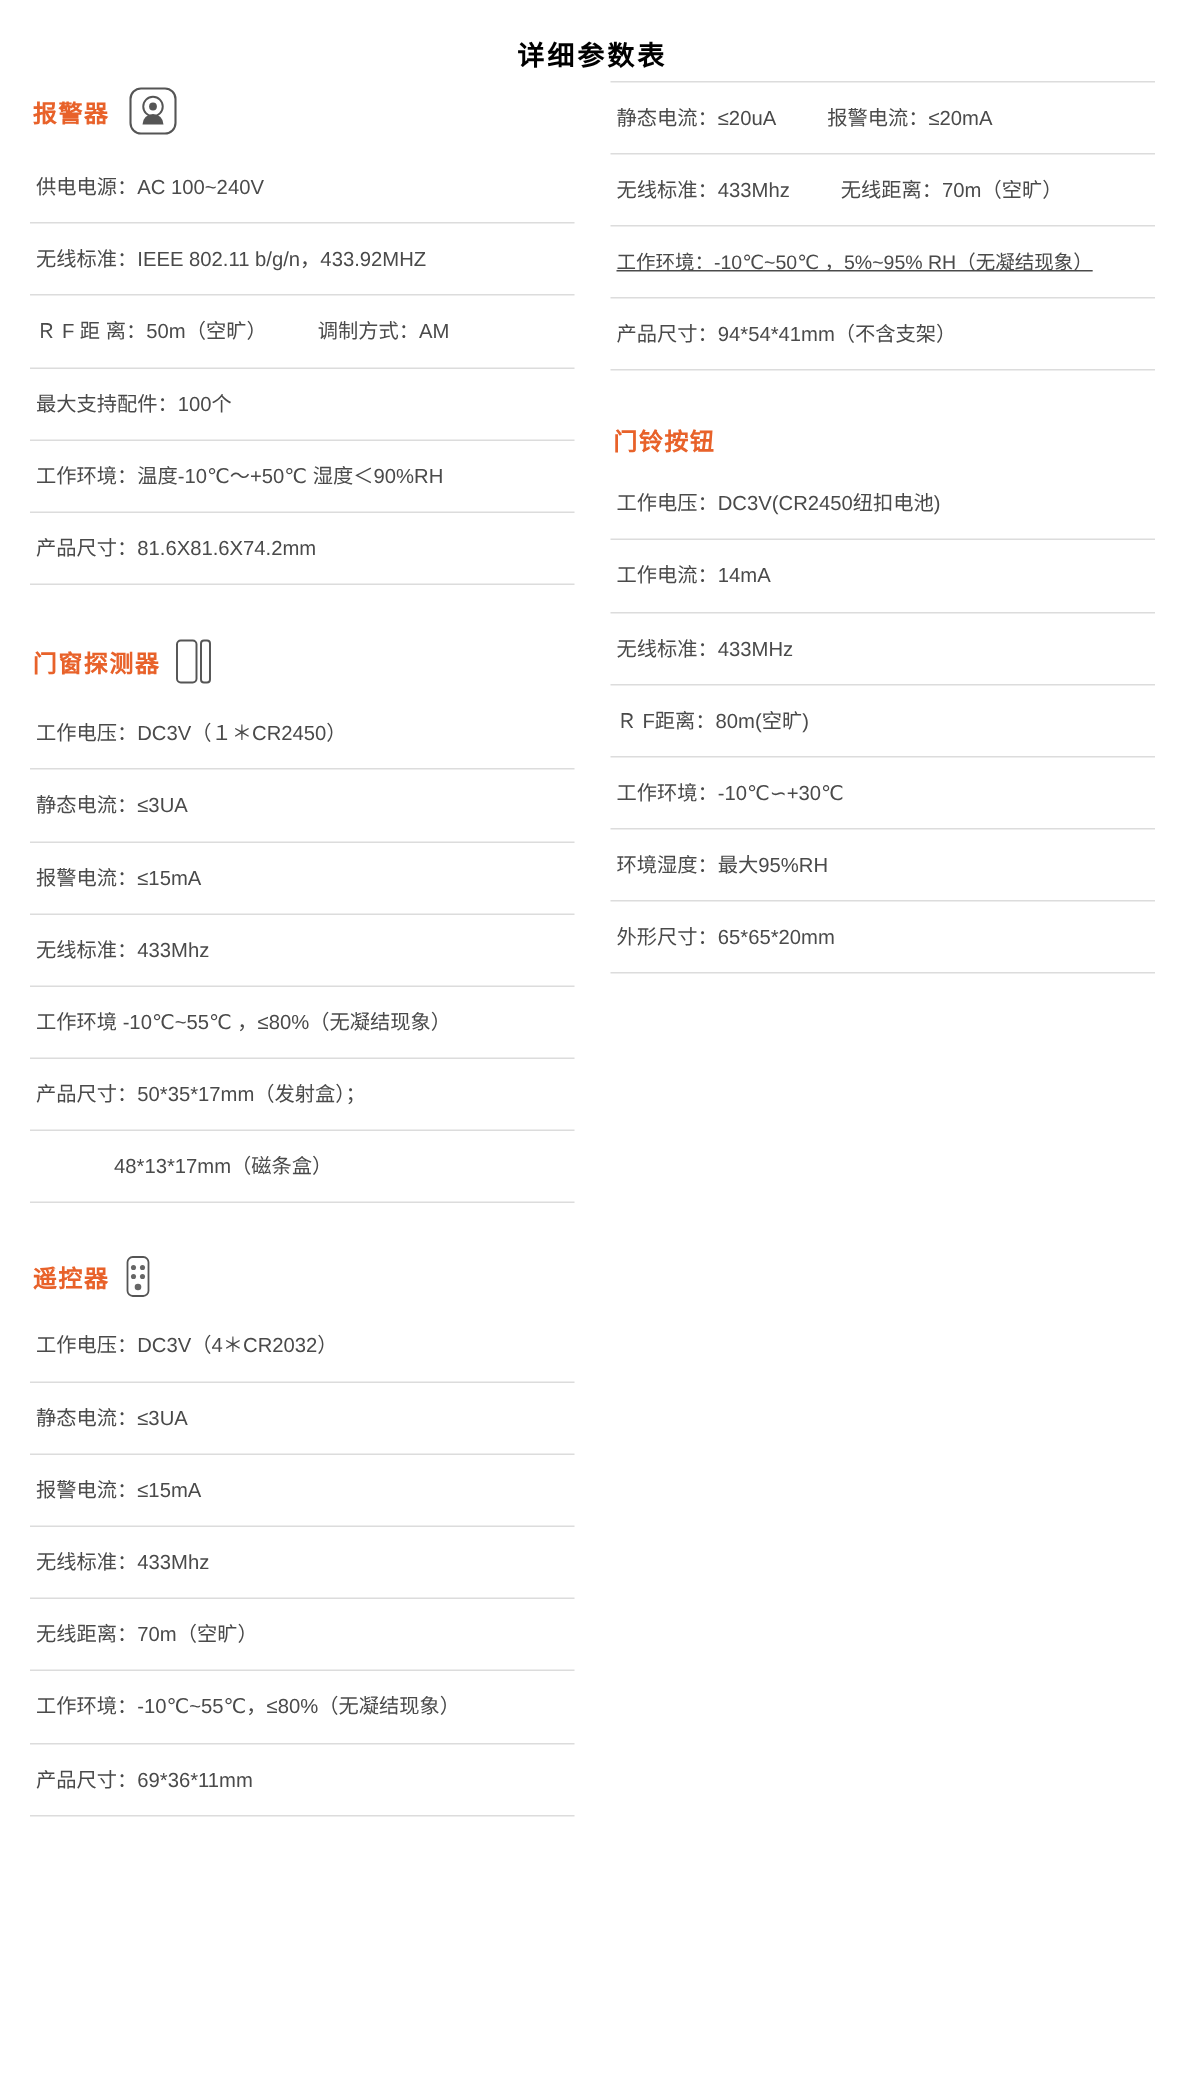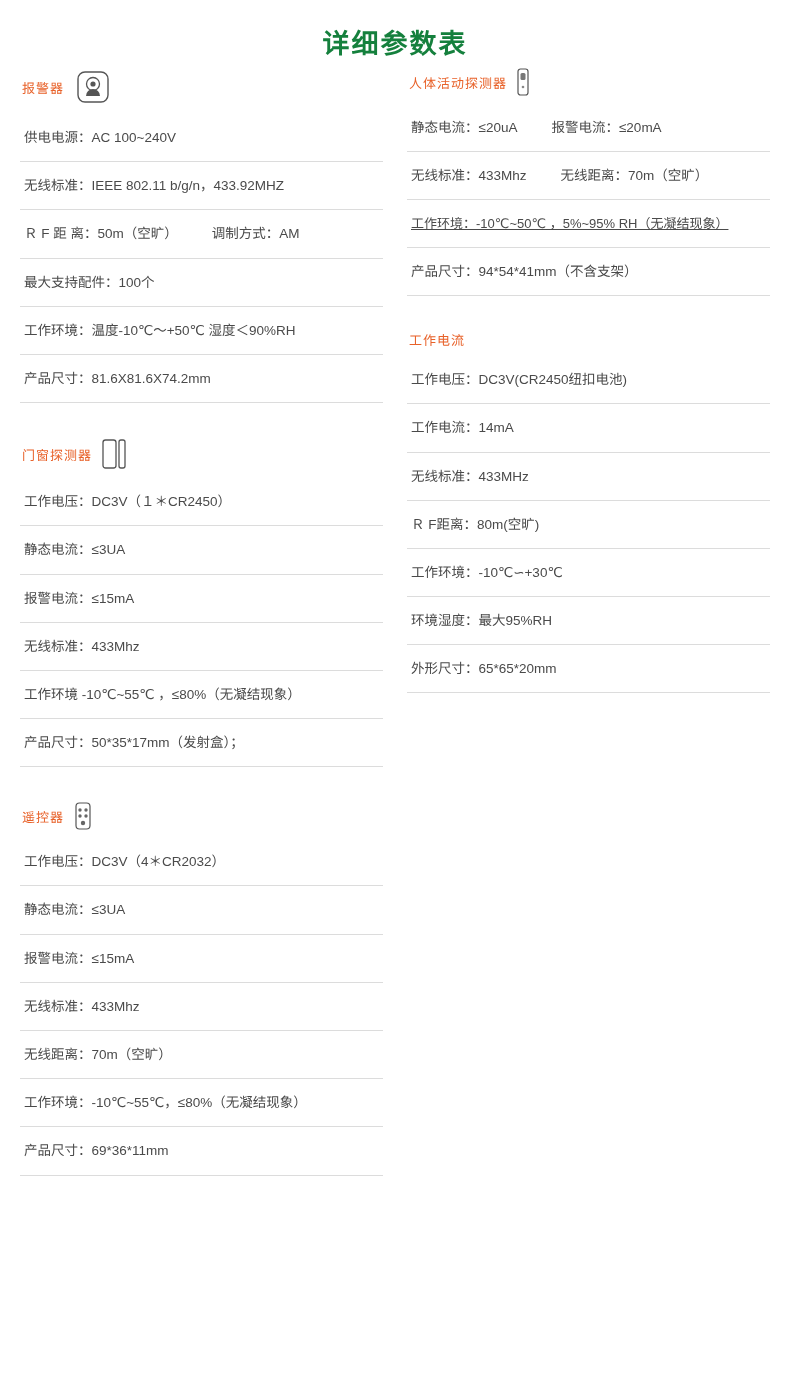--- a/index.html
+++ b/index.html
@@ -10,23 +10,23 @@
   }
   body {
     width: 790px;
     min-height: 1382px;
     font-family: "Liberation Sans", "DejaVu Sans", sans-serif;
     color: #3a3a3a;
     position: relative;
   }
   .page-title {
     text-align: center;
-    font-size: 27px;
+    font-size: 18px;
     font-weight: bold;
-    color: #15803d;
+    color: #000000;
     letter-spacing: 2px;
     padding-top: 22px;
     padding-bottom: 6px;
   }
   .columns {
     display: flex;
     flex-direction: row;
     padding: 0 20px;
     box-sizing: border-box;
     width: 790px;
@@ -43,22 +43,22 @@
   }
   .section-head {
     display: flex;
     align-items: center;
     gap: 9px;
     padding-bottom: 7px;
     padding-left: 2px;
   }
   .section-title {
     color: #e8622a;
-    font-size: 13px;
-    font-weight: normal;
+    font-size: 16px;
+    font-weight: bold;
     letter-spacing: 1px;
   }
   .icon-box {
     display: inline-flex;
     align-items: center;
     justify-content: center;
   }
   .spec-row {
     border-bottom: 1px solid #dcdcdc;
     font-size: 13.5px;
@@ -138,20 +138,23 @@
           <span class="c1">报警电流：≤15mA</span>
         </div>
       <div class="spec-row">
           <span class="c1">无线标准：433Mhz</span>
         </div>
       <div class="spec-row">
           <span class="c1">工作环境 -10℃~55℃ ，≤80%（无凝结现象）</span>
         </div>
       <div class="spec-row">
           <span class="c1">产品尺寸：50*35*17mm（发射盒）；</span>
+        </div>
+      <div class="spec-row indent">
+          <span class="c1">48*13*17mm（磁条盒）</span>
         </div>
     </div>
 
     <div class="section">
       <div class="section-head">
         <span class="section-title">遥控器</span>
         <span class="icon-box">
           <svg width="20" height="30" viewBox="0 0 20 30">
             <rect x="3" y="2" width="14" height="26" rx="3.5" ry="3.5" fill="none" stroke="#555" stroke-width="1.2"></rect>
             <circle cx="7" cy="9" r="1.7" fill="#666"></circle>
@@ -183,49 +186,39 @@
       <div class="spec-row">
           <span class="c1">产品尺寸：69*36*11mm</span>
         </div>
     </div>
 
   </div>
 
   <div class="col col-right">
 
     <div class="section">
-      <div class="section-head">
-        <span class="section-title">人体活动探测器</span>
-        <span class="icon-box">
-          <svg width="14" height="30" viewBox="0 0 14 30">
-            <rect x="2" y="2" width="10" height="26" rx="2.5" ry="2.5" fill="none" stroke="#555" stroke-width="1.2"></rect>
-            <rect x="4.5" y="6" width="5" height="7" rx="1.5" ry="1.5" fill="#777"></rect>
-            <circle cx="7" cy="20" r="1.3" fill="#888"></circle>
-          </svg>
-        </span>
-      </div>
       <div class="spec-row">
           <span class="c1">静态电流：≤20uA</span>
           <span class="c2">报警电流：≤20mA</span>
         </div>
       <div class="spec-row">
           <span class="c1">无线标准：433Mhz</span>
           <span class="c2">无线距离：70m（空旷）</span>
         </div>
       <div class="spec-row tight">
           <span class="c1">工作环境：-10℃~50℃ ，5%~95% RH（无凝结现象）</span>
         </div>
       <div class="spec-row">
           <span class="c1">产品尺寸：94*54*41mm（不含支架）</span>
         </div>
     </div>
 
     <div class="section">
       <div class="section-head">
-        <span class="section-title">工作电流</span>
+        <span class="section-title">门铃按钮</span>
       </div>
       <div class="spec-row">
           <span class="c1">工作电压：DC3V(CR2450纽扣电池)</span>
         </div>
       <div class="spec-row">
           <span class="c1">工作电流：14mA</span>
         </div>
       <div class="spec-row">
           <span class="c1">无线标准：433MHz</span>
         </div>

